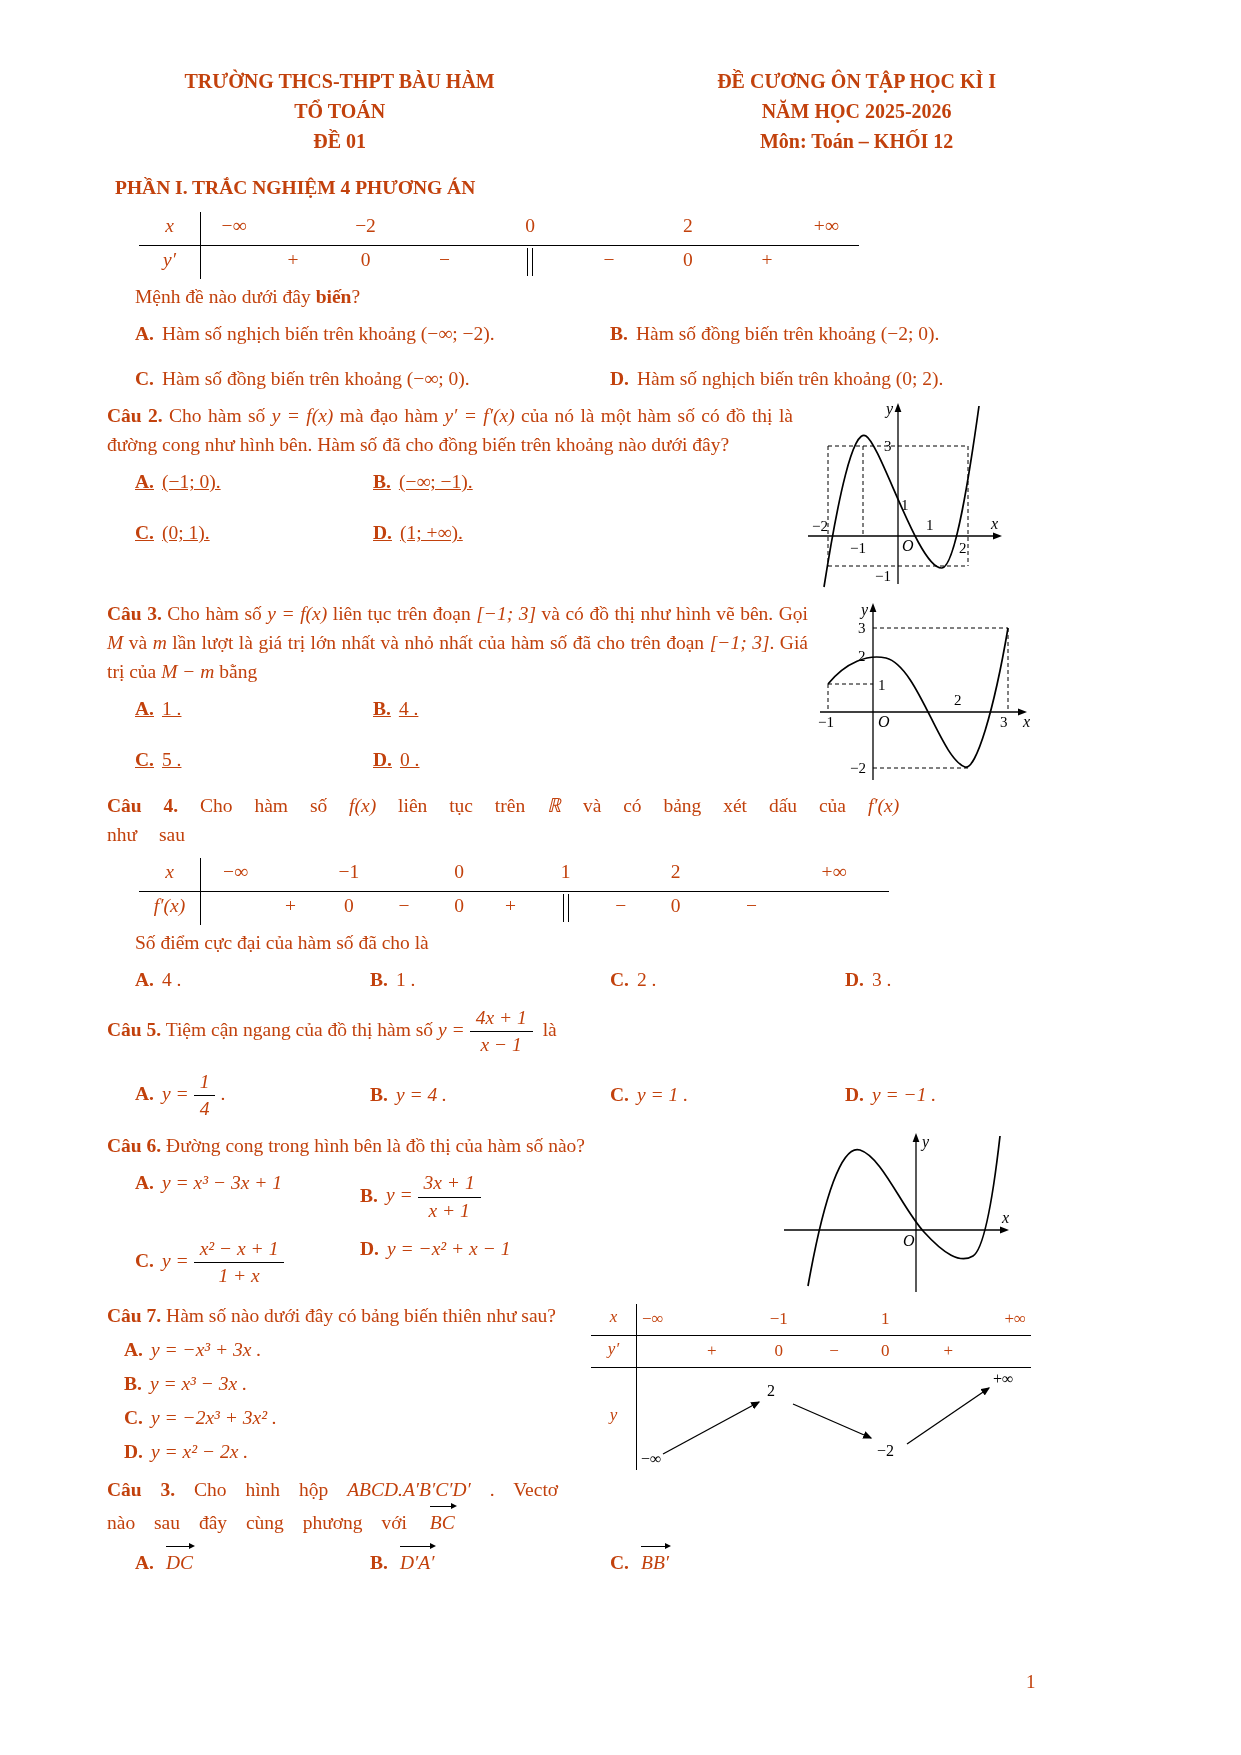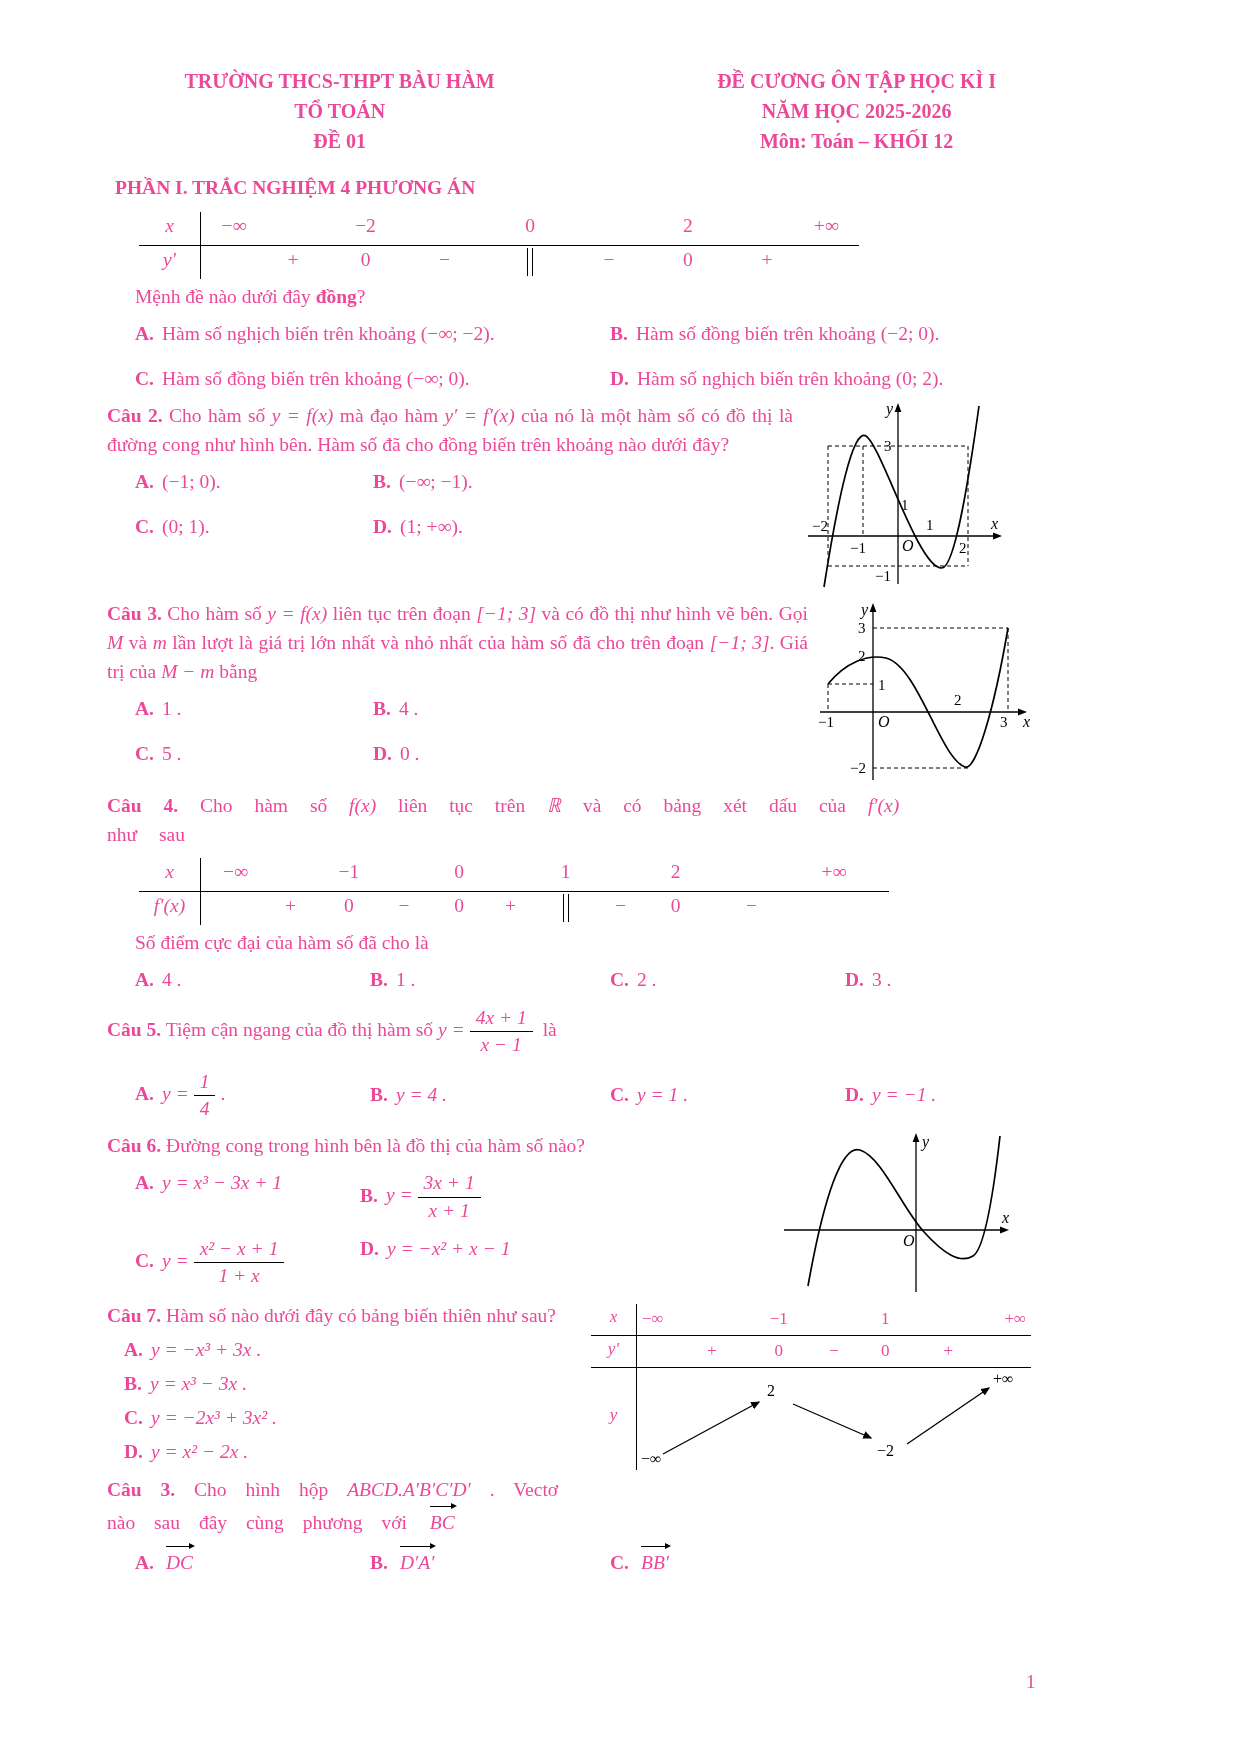--- a/index.html
+++ b/index.html
@@ -1,18 +1,18 @@
 <!DOCTYPE html>
 <html><head>
 <meta charset="utf-8">
 <style>
   html,body { margin:0; padding:0; background:#fff; }
   .page {
     position:relative; width:1241px; height:1755px; box-sizing:border-box;
-    padding:66px 100px 0 107px; background:#fff; color:#ec4899; overflow:hidden;
+    padding:66px 100px 0 107px; background:#fff; color:#c2410c; overflow:hidden;
     font-family:"Liberation Serif","DejaVu Serif",serif; font-size:19.5px; line-height:1.48;
   }
   
   .header { display:flex; font-weight:bold; font-size:20px; }
   .hl { width:45%; text-align:center; }
   .hr { width:55%; text-align:center; }
   .header div { line-height:1.5; }
   .section-title { font-weight:bold; margin:18px 8px 4px; }
 
   .q { clear:both; margin-top:9px; }
@@ -28,21 +28,21 @@
   .st-row { display:flex; height:33px; }
   .st-label { width:62px; text-align:center; border-right:1.3px solid #000; font-style:italic; box-sizing:border-box; }
   .st-top { border-bottom:1.3px solid #000; }
   .st-content { position:relative; flex:1; }
   .st-content > span { position:absolute; transform:translateX(-50%); white-space:nowrap; }
   .dbar { top:2px; height:28px; width:6px; border-left:1.4px solid #000; border-right:1.4px solid #000; box-sizing:border-box; }
 
   
   .opts { margin:8px 0 2px 28px; display:grid; row-gap:16px; }
   .opts2w { grid-template-columns:475px auto; }
-  .opts2n { grid-template-columns:238px auto; row-gap:16px; }
+  .opts2n { grid-template-columns:238px auto; row-gap:22px;text-decoration:underline; }
   .opts4  { grid-template-columns:235px 240px 235px auto; }
   .opts6  { grid-template-columns:225px auto; row-gap:10px; }
   .opt { white-space:nowrap; }
   .opt .key { font-weight:bold; margin-right:8px; }
   .optlist { margin-left:17px; }
   .optlist .opt { margin:5px 0; white-space:nowrap; }
 
   
   .frac { display:inline-flex; flex-direction:column; align-items:center; vertical-align:middle;
           margin:2px 5px; line-height:1.25; font-style:italic; }
@@ -121,21 +121,21 @@
           <span style="left:14%">+</span>
           <span style="left:25%">0</span>
           <span style="left:37%">−</span>
           <span class="dbar" style="left:50%"></span>
           <span style="left:62%">−</span>
           <span style="left:74%">0</span>
           <span style="left:86%">+</span>
         </div>
       </div>
     </div>
-    <p class="qtext" style="margin-left:28px"><span>Mệnh đề nào dưới đây </span><b>đồng</b><span>?</span></p>
+    <p class="qtext" style="margin-left:28px"><span>Mệnh đề nào dưới đây </span><b>biến</b><span>?</span></p>
     <div class="opts opts2w">
       <div class="opt"><span class="key">A.</span><span>Hàm số nghịch biến trên khoảng (−∞; −2).</span></div>
       <div class="opt"><span class="key">B.</span><span>Hàm số đồng biến trên khoảng (−2; 0).</span></div>
       <div class="opt"><span class="key">C.</span><span>Hàm số đồng biến trên khoảng (−∞; 0).</span></div>
       <div class="opt"><span class="key">D.</span><span>Hàm số nghịch biến trên khoảng (0; 2).</span></div>
     </div>
   </div>
 
   <div class="q">
     <svg class="graph g2" width="200" height="198" viewBox="0 0 200 198">

